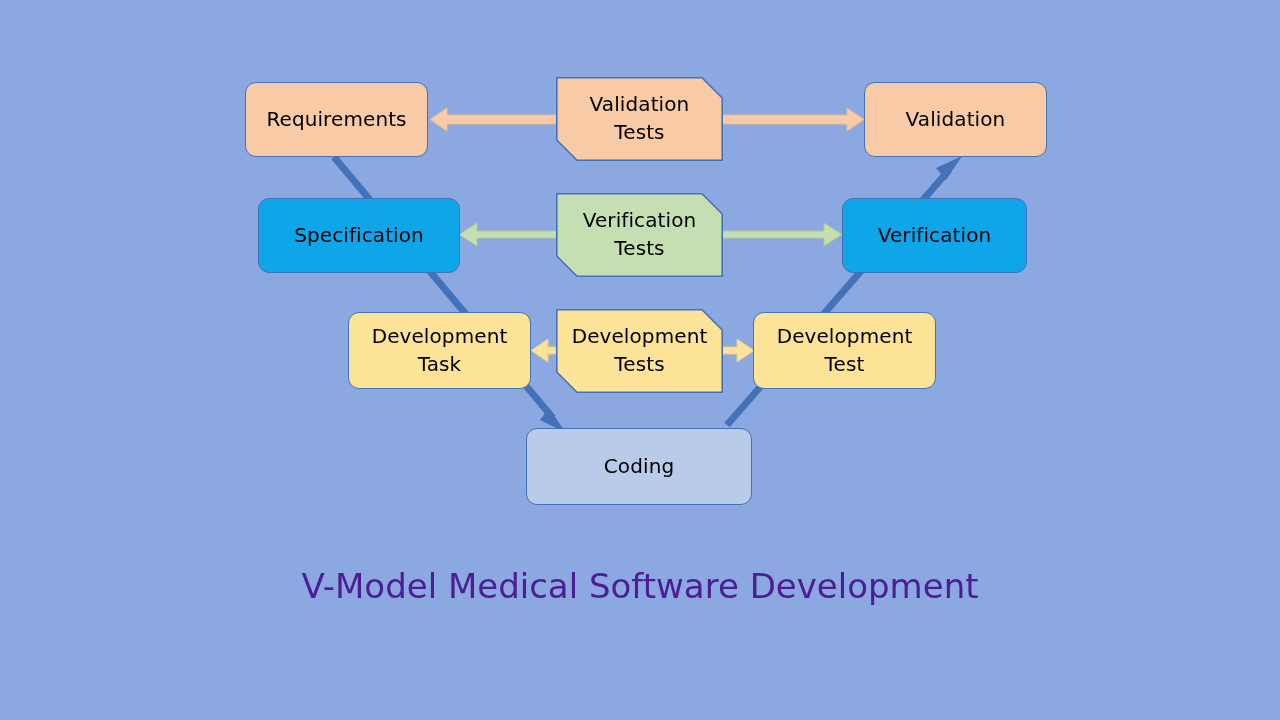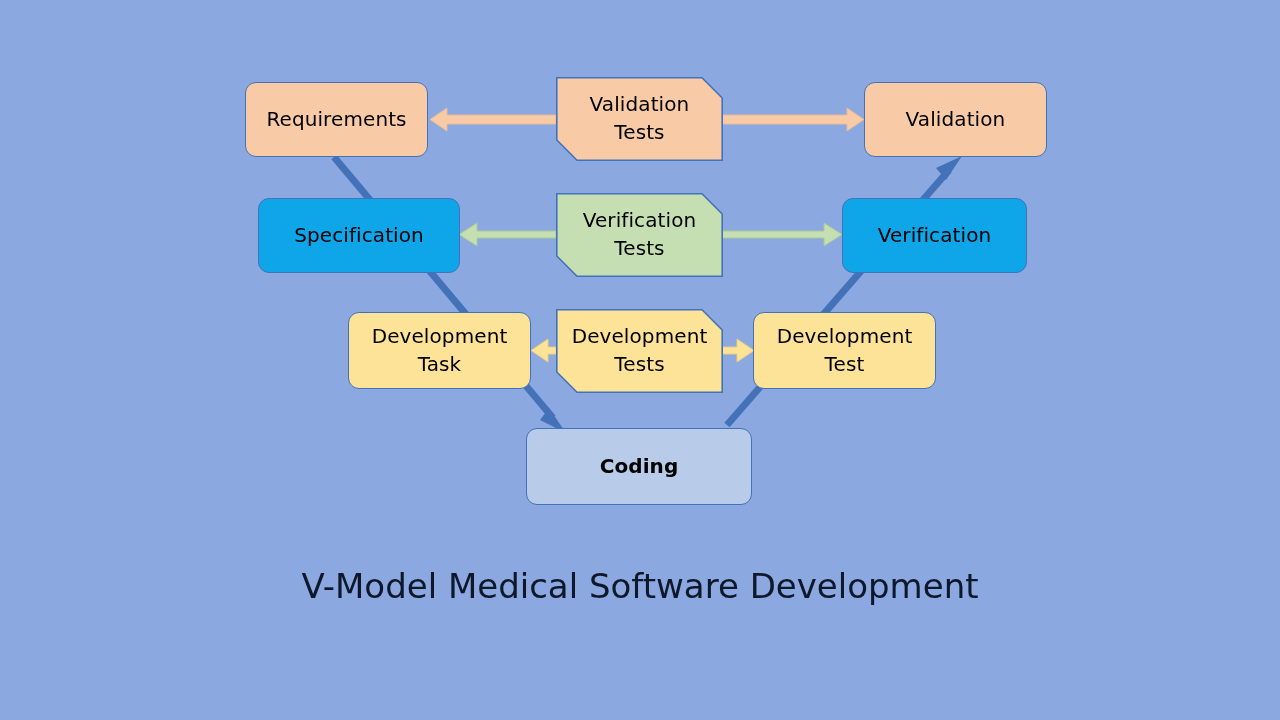--- a/index.html
+++ b/index.html
@@ -66,21 +66,21 @@
   .c-yellow { background: #FDE398; }
   .c-blue   { background: #B8CBE8; }
 
   #title {
     position: absolute;
     left: 0;
     top: 566px;
     width: 1280px;
     text-align: center;
     font-size: 34px;
-    color: #0f172a;
+    color: #4c1d95;
     letter-spacing: 0px;
     z-index: 6;
   }
 </style>
 </head>
 <body>
 
 <div id="stage">
 
   <svg id="arrow-layer" viewBox="0 0 1280 720" xmlns="http://www.w3.org/2000/svg">
@@ -160,19 +160,19 @@
     </svg>
     <span class="notch-label">Development
 Tests</span>
   </div>
 
   <div class="node rounded c-yellow" style="left:753px; top:312px; width:183px; height:77px;">
     <span>Development
 Test</span>
   </div>
 
-  <div class="node rounded c-blue" style="left:526px; top:428px; width:226px; height:77px;font-weight:bold;">
+  <div class="node rounded c-blue" style="left:526px; top:428px; width:226px; height:77px;">
     <span>Coding</span>
   </div>
 
   <div id="title">V-Model Medical Software Development</div>
 
 </div>
 
 </body></html>

